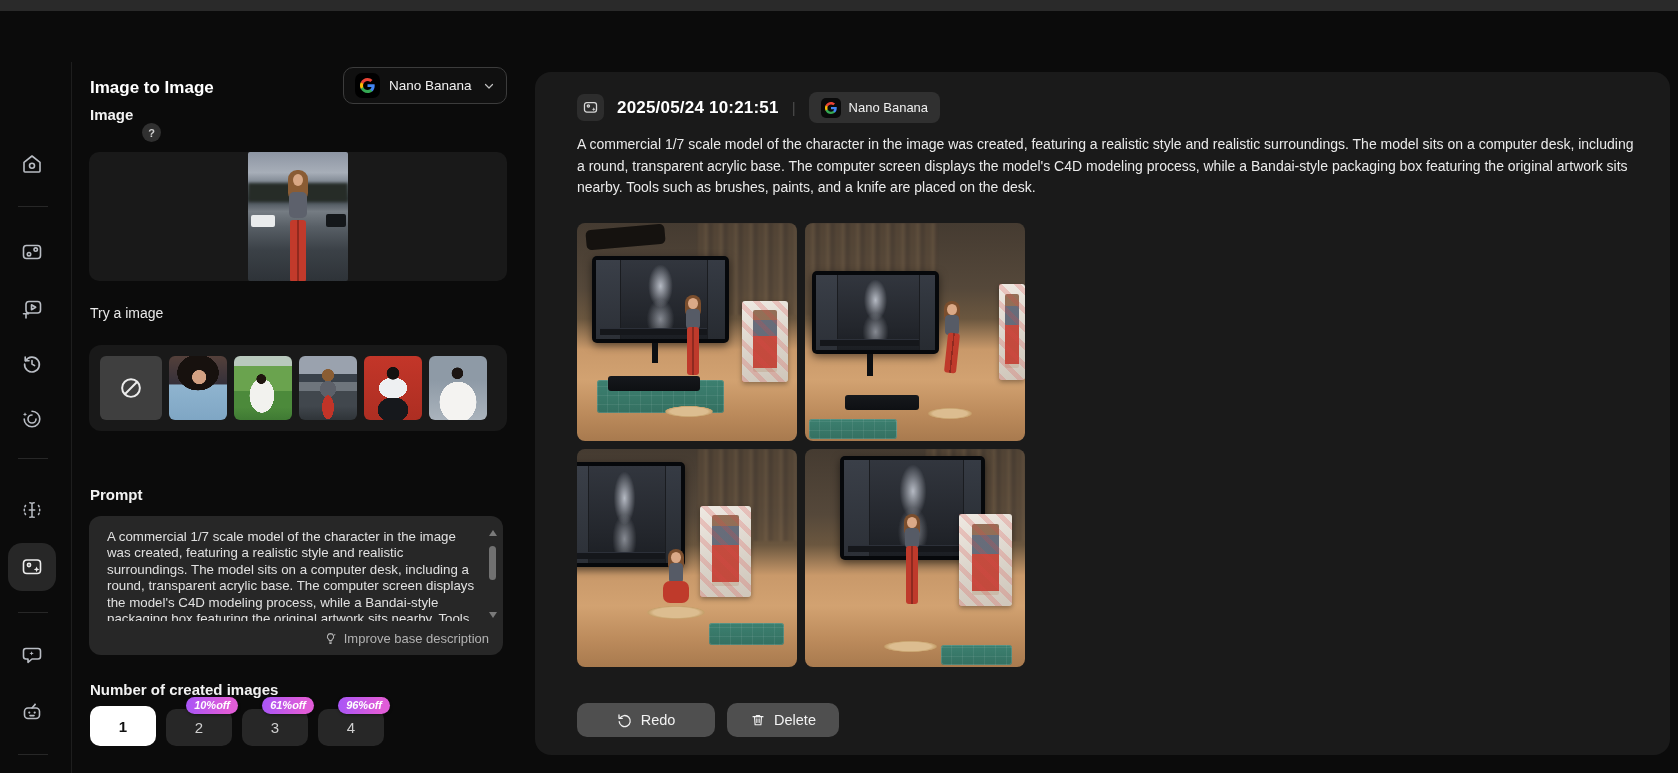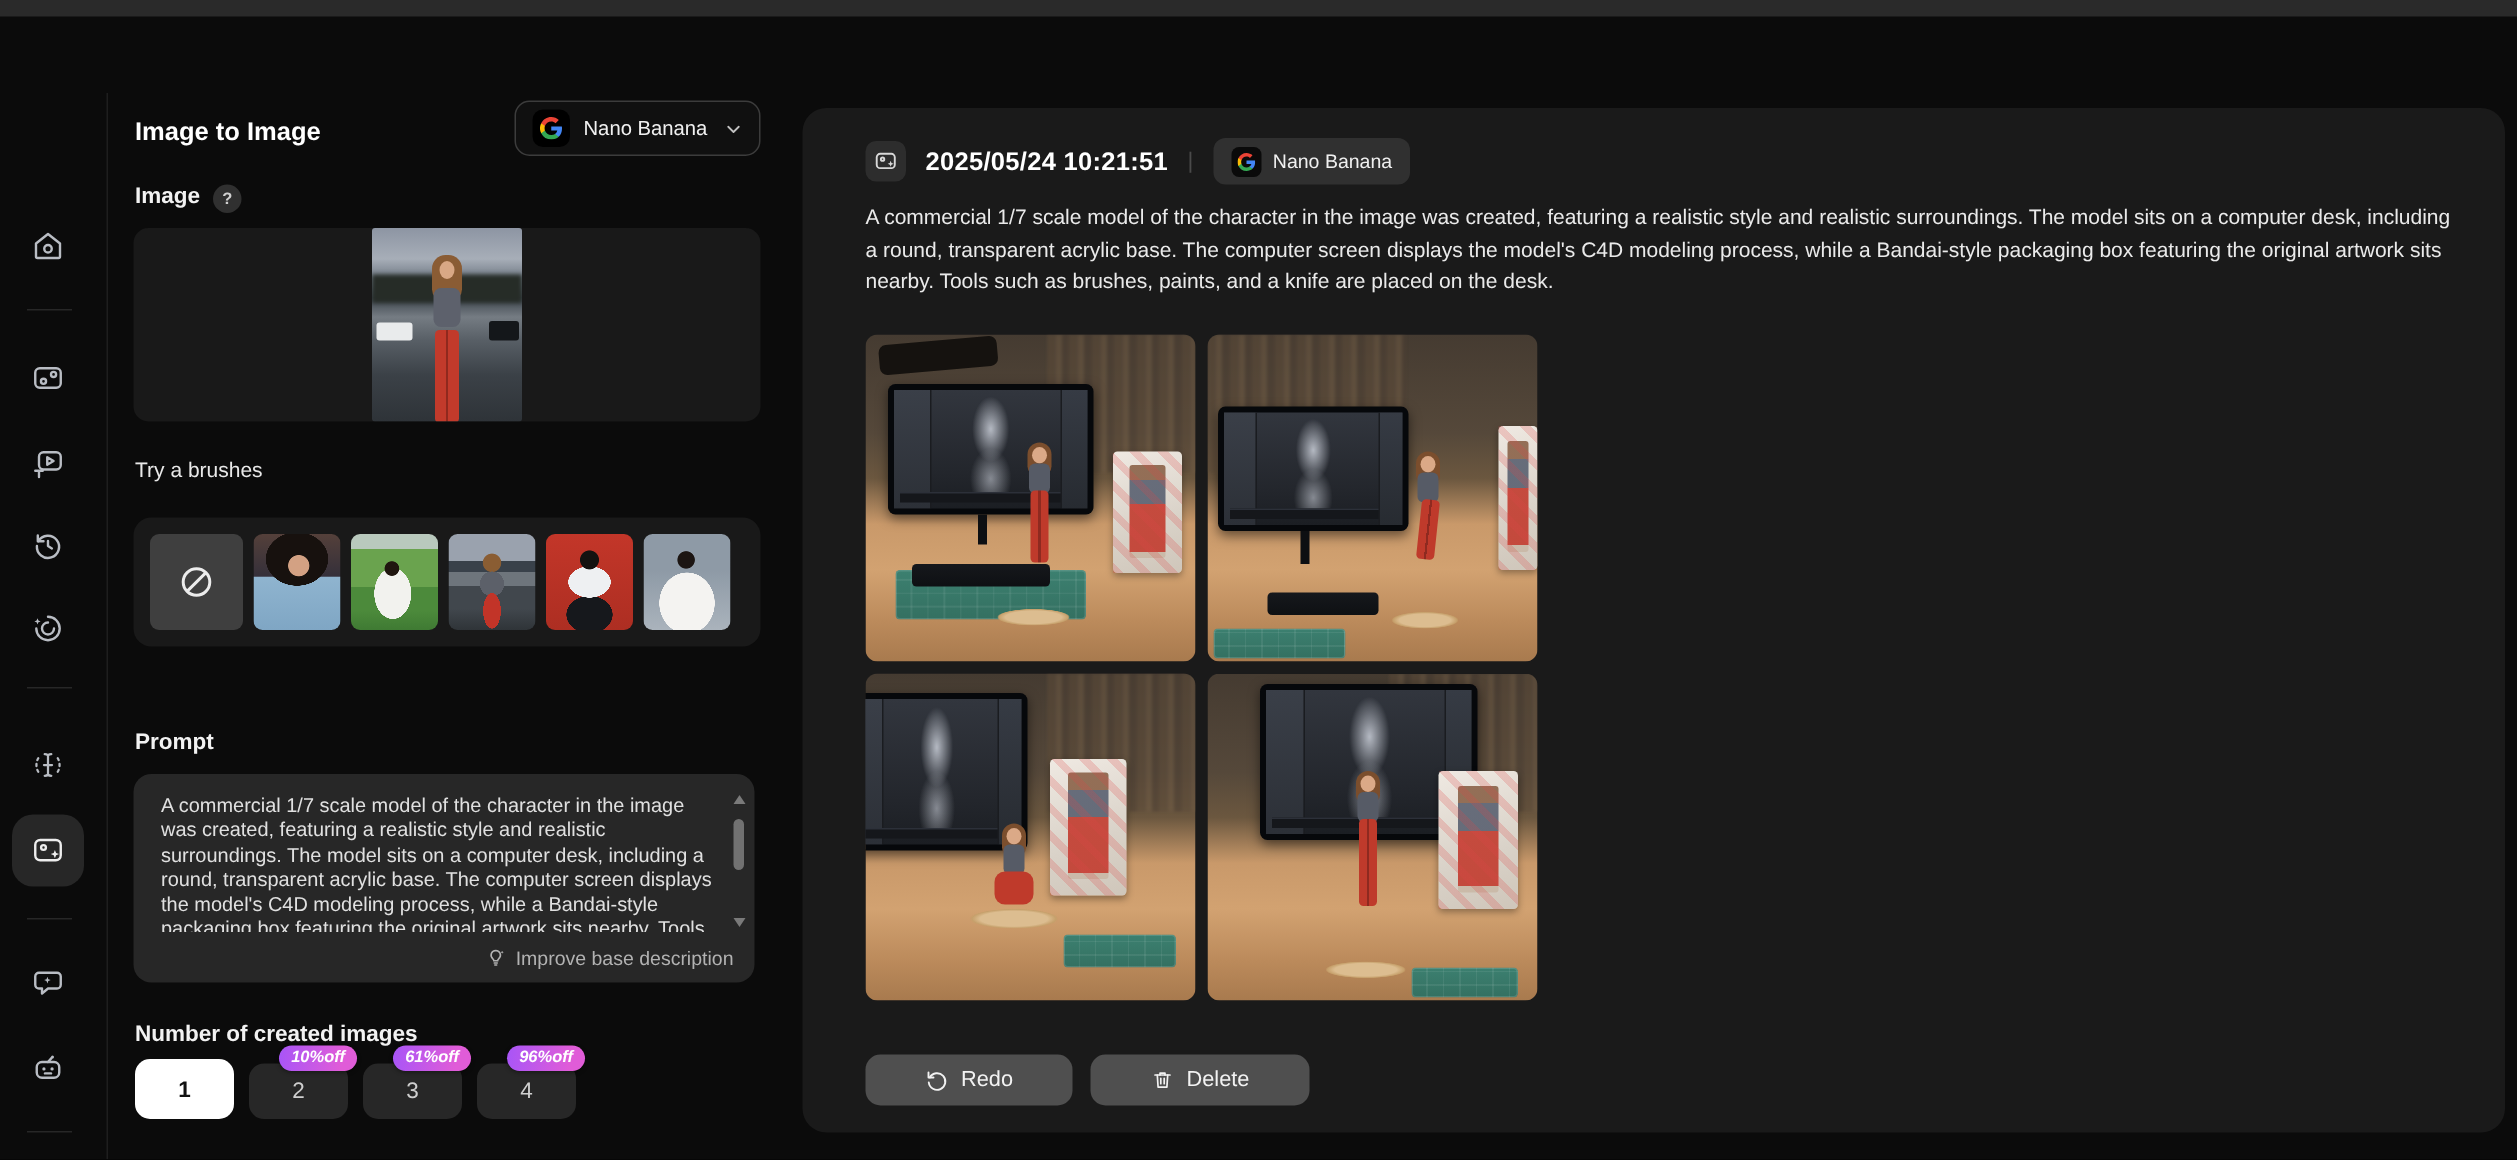--- a/index.html
+++ b/index.html
@@ -166,21 +166,21 @@
   .v4 .figure{left:42%;top:30%;height:56%;}
   .v4 .figure .f-pants{height:58px;}
   .v4 .fbase{left:36%;top:88%;width:24%;height:5%;}
   .v4 .mat{left:62%;top:90%;width:32%;height:9%;}
 
   .actions{position:absolute;left:42px;top:631px;display:flex;gap:12px;}
   .abtn{height:34px;background:#4f4f4f;border:none;border-radius:10px;color:#f2f2f2;font-size:14.5px;font-family:"Liberation Sans",sans-serif;
     display:flex;align-items:center;justify-content:center;gap:8px;cursor:pointer;}
   .abtn svg{width:16px;height:16px;}
   .abtn.redo{width:138px;}
-  .abtn.del{width:146px;}
+  .abtn.del{width:112px;}
 </style>
 </head>
 <body>
 
 <div id="app">
 
   <div class="winstrip"></div>
 
 
   <div class="rail">
@@ -264,38 +264,38 @@
         <path fill="#FBBC05" d="M5.27 14.29a7.2 7.2 0 0 1 0-4.58V6.62H1.29a12 12 0 0 0 0 10.76l3.98-3.09z"></path>
         <path fill="#EA4335" d="M12 4.75c1.77 0 3.35.61 4.6 1.8l3.42-3.42C17.95 1.19 15.24 0 12 0 7.31 0 3.26 2.69 1.29 6.62l3.98 3.09C6.22 6.86 8.87 4.75 12 4.75z"></path>
       </svg>
     </span>
     <span class="dd-label">Nano Banana</span>
     <svg class="chev" viewBox="0 0 24 24" fill="none" stroke="currentColor" stroke-width="2.4" stroke-linecap="round" stroke-linejoin="round">
         <path d="M5 9l7 7 7-7"></path>
       </svg>
   </div>
 
-  <div class="lbl" style="left:90px;top:122px">Image</div>
+  <div class="lbl" style="left:90px;top:106px">Image</div>
   <div class="help-badge">?</div>
 
   <div class="img-panel">
     <div class="photo">
       <div class="p-trees"></div>
         <div class="p-carl"></div>
         <div class="p-carr"></div>
       <div class="p-fig">
           <div class="p-hair"></div>
           <div class="p-head"></div>
           <div class="p-top"></div>
           <div class="p-pants"></div>
         </div>
     </div>
   </div>
 
-  <div class="lbl" style="left:90px;top:305px;font-size:14px;font-weight:500;color:#e9e9e9">Try a brushes</div>
+  <div class="lbl" style="left:90px;top:305px;font-size:14px;font-weight:500;color:#e9e9e9">Try a image</div>
 
   <div class="sample-box">
     <div class="thumb t-none">
       <svg viewBox="0 0 24 24" fill="none" stroke="currentColor" stroke-width="1.7">
           <circle cx="12" cy="12" r="7.6"></circle>
           <path d="M6.9 17.1 17.1 6.9"></path>
         </svg>
     </div>
     <div class="thumb t-a"></div>
     <div class="thumb t-b"></div>

